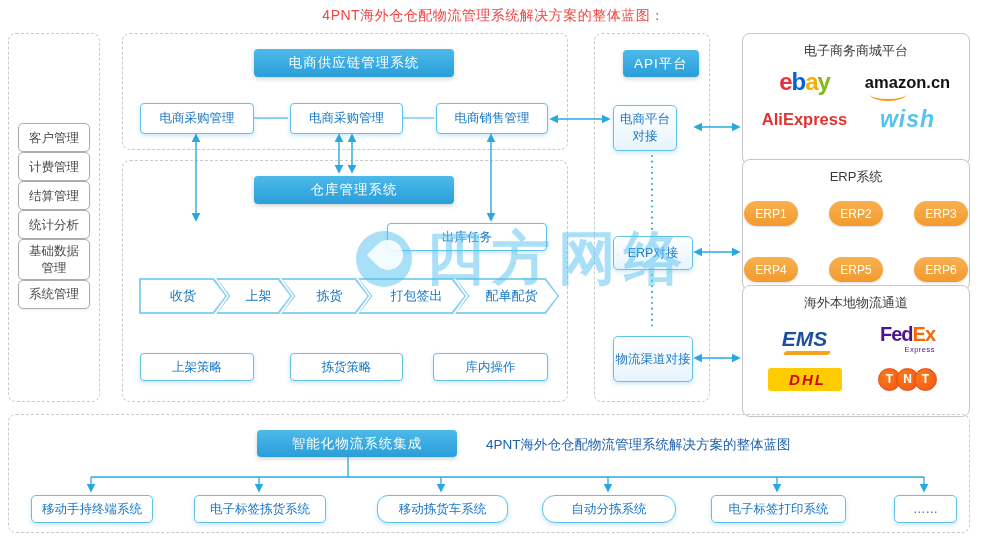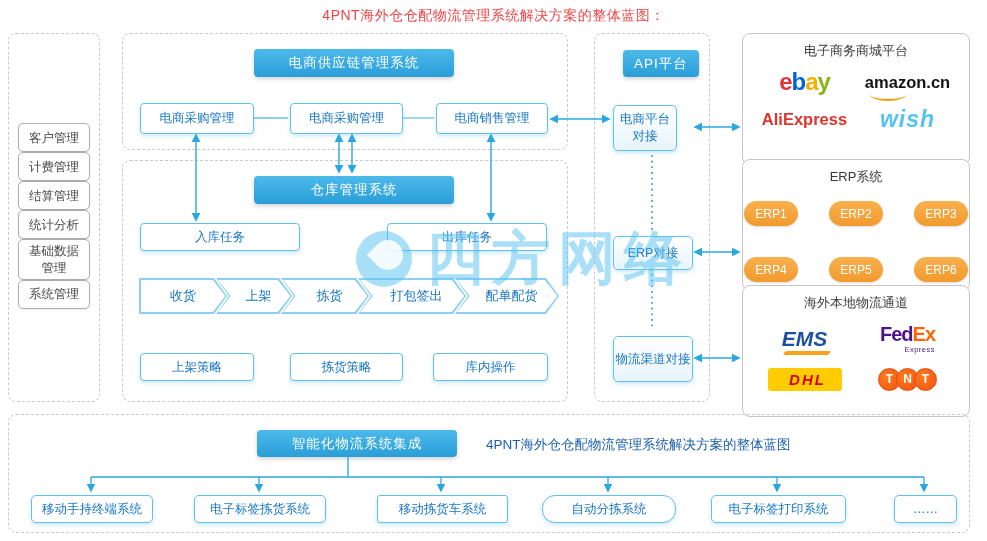--- a/index.html
+++ b/index.html
@@ -121,21 +121,20 @@
 
   <div class="dashed-panel sc-panel panel-z">
     <div class="hdr" style="left:123px; top:15px; width:200px; height:28px;">电商供应链管理系统</div>
     <div class="node" style="left:17px; top:69px; width:114px; height:31px;">电商采购管理</div>
     <div class="node" style="left:167px; top:69px; width:113px; height:31px;">电商采购管理</div>
     <div class="node" style="left:313px; top:69px; width:112px; height:31px;">电商销售管理</div>
   </div>
 
   <div class="dashed-panel wms-panel panel-z">
     <div class="hdr" style="left:123px; top:15px; width:200px; height:28px;">仓库管理系统</div>
-    <div class="node" style="left:17px; top:62px; width:160px; height:28px;">入库任务</div>
     <div class="node" style="left:264px; top:62px; width:160px; height:28px;">出库任务</div>
 
     <div class="flow">
       <div class="chev first" style="width:88px;">
         <div class="bg"></div>
         <div class="fg"></div>
         <div class="lbl">收货</div>
       </div>
       <div class="chev" style="width:76px;">
         <div class="bg"></div>
@@ -210,21 +209,21 @@
           <span>T</span>
         </div>
     </div>
   </div>
 
   <div class="dashed-panel bottom-panel panel-z">
     <div class="hdr" style="left:240px; top:15px; width:200px; height:27px;">智能化物流系统集成</div>
     <div class="bottom-caption">4PNT海外仓仓配物流管理系统解决方案的整体蓝图</div>
     <div class="node" style="left:22px; top:80px; width:122px; height:28px; border-radius:5px;">移动手持终端系统</div>
     <div class="node" style="left:185px; top:80px; width:132px; height:28px; border-radius:5px;">电子标签拣货系统</div>
-    <div class="node" style="left:368px; top:80px; width:131px; height:28px; border-radius:3px;">移动拣货车系统</div>
+    <div class="node" style="left:368px; top:80px; width:131px; height:28px; border-radius:11px;">移动拣货车系统</div>
     <div class="node" style="left:533px; top:80px; width:134px; height:28px; border-radius:13px;">自动分拣系统</div>
     <div class="node" style="left:702px; top:80px; width:135px; height:28px; border-radius:5px;">电子标签打印系统</div>
     <div class="node" style="left:885px; top:80px; width:63px; height:28px; border-radius:5px;">……</div>
   </div>
 
   <div class="watermark">
     <div class="wm-logo"></div>
     <div class="wm-text">四方网络</div>
   </div>
 

